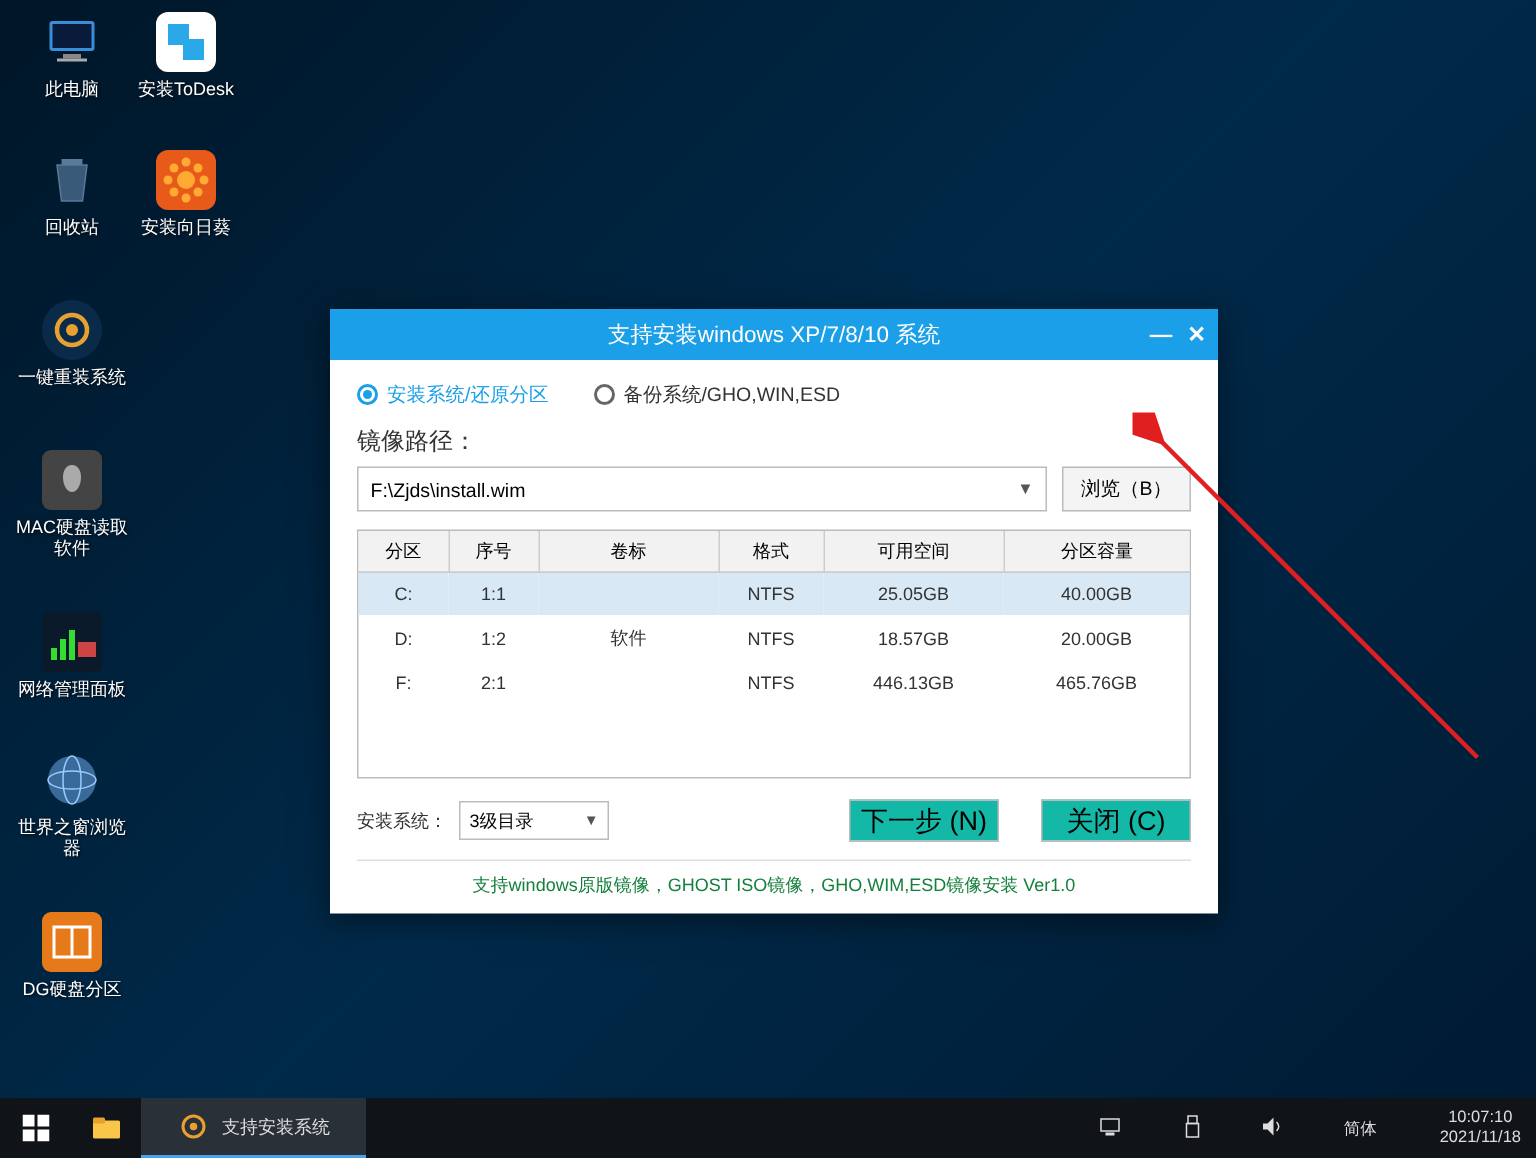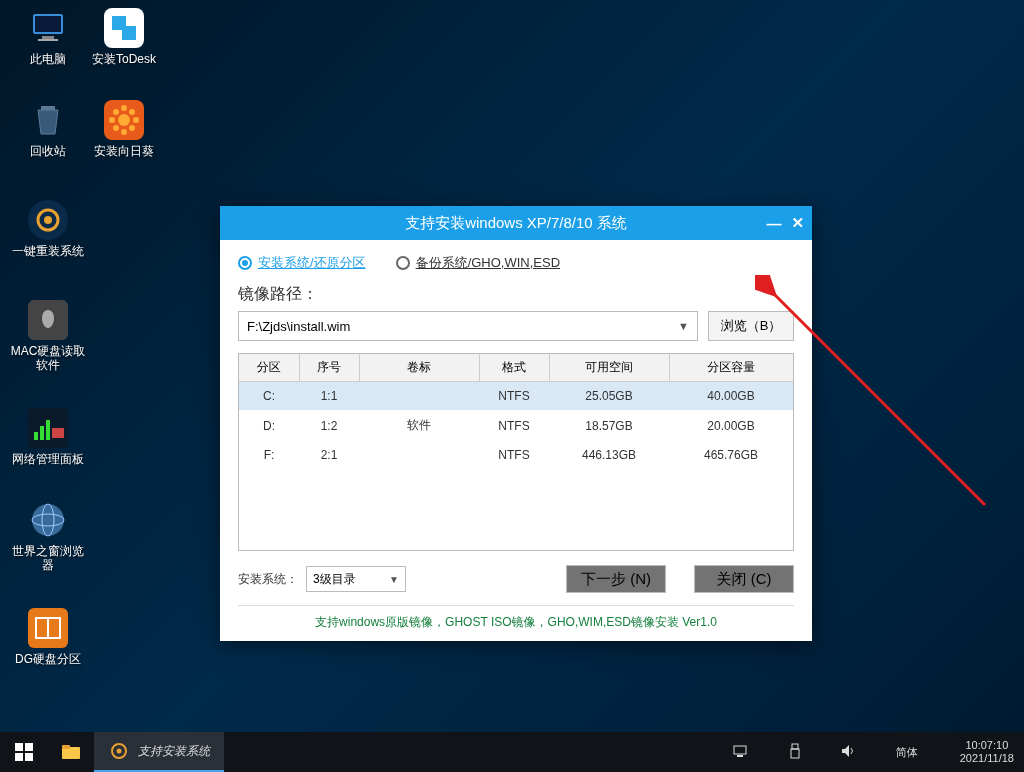--- a/index.html
+++ b/index.html
@@ -17,54 +17,54 @@
 .titlebar .title { color: #fff; font-size: 15px; }
 .titlebar .controls { position: absolute; right: 8px; top: 0; height: 100%; display: flex; align-items: center; gap: 10px; }
 .titlebar .controls span { color: #fff; font-size: 15px; cursor: pointer; font-weight: bold; }
 
 .content { padding: 14px 18px 10px; }
 .radio-row { display: flex; gap: 30px; margin-bottom: 12px; align-items: center; }
 .radio-item { display: flex; align-items: center; gap: 6px; font-size: 13px; cursor: pointer; }
 .radio-item .circle { width: 14px; height: 14px; border: 2px solid #1a9fe8; border-radius: 50%; display: flex; align-items: center; justify-content: center; }
 .radio-item .circle.sel::after { content: ''; width: 6px; height: 6px; background: #1a9fe8; border-radius: 50%; }
 .radio-item.unsel .circle { border-color: #666; }
-.radio-item .rlbl { color: #1a9fe8; text-decoration: underline; }
+.radio-item .rlbl { color: #1a9fe8; }
 .radio-item.unsel .rlbl { color: #333; }
 
 .path-label { font-size: 16px; color: #333; margin-bottom: 6px; }
 .path-row { display: flex; gap: 10px; margin-bottom: 12px; }
 .path-input { flex: 1; height: 30px; border: 1px solid #bbb; padding: 0 8px; font-size: 13px; font-family: "Courier New", monospace; display: flex; align-items: center; justify-content: space-between; }
 .path-input .dd { color: #555; font-size: 11px; }
 .browse-btn { width: 86px; height: 30px; border: 1px solid #bbb; background: #f4f4f4; font-size: 13px; cursor: pointer; }
 
-.table-wrap { border: 1px solid #bbb; height: 198px; }
+.table-wrap { border: 1px solid #bbb; height: 166px; }
 table { width: 100%; border-collapse: collapse; font-size: 12px; }
 thead th { background: #f2f2f2; border-bottom: 1px solid #ccc; border-right: 1px solid #ccc; padding: 5px 0; font-weight: normal; text-align: center; }
 thead th:last-child { border-right: none; }
 tbody td { padding: 7px 0; text-align: center; color: #333; }
 tbody tr.selected { background: #d8e8f5; }
 
 .bottom-row { display: flex; align-items: center; margin-top: 14px; gap: 8px; }
 .search-lbl { font-size: 12px; color: #333; }
 .depth-sel { width: 100px; height: 26px; border: 1px solid #bbb; font-size: 12px; padding: 0 6px; display: flex; align-items: center; justify-content: space-between; }
 .depth-sel .dd { color: #555; font-size: 10px; }
 .spacer { flex: 1; }
-.act-btn { width: 100px; height: 28px; border: 1px solid #bbb; background: #737373; font-size: 15px; cursor: pointer; margin-left: 20px; }
+.act-btn { width: 100px; height: 28px; border: 1px solid #bbb; background: #14b8a6; font-size: 18px; cursor: pointer; margin-left: 20px; }
 
 .footer-text { border-top: 1px solid #ddd; margin-top: 12px; padding-top: 8px; text-align: center; font-size: 12px; color: #15803d; }
 
 
 .arrow { position: absolute; pointer-events: none; }
 
 
 .taskbar { position: absolute; bottom: 0; left: 0; width: 100%; height: 40px; background: #101318; display: flex; align-items: center; }
 .start-btn { width: 48px; height: 100%; display: flex; align-items: center; justify-content: center; cursor: pointer; }
 .start-btn svg { width: 18px; height: 18px; }
 .tb-app { height: 100%; display: flex; align-items: center; justify-content: center; padding: 0 12px; cursor: pointer; }
-.tb-app.active { background: #2a3038; border-bottom: 2px solid #4aa3e8; padding: 0 14px; font-style: italic; }
+.tb-app.active { background: #2a3038; border-bottom: 2px solid #4aa3e8; padding: 0 24px; }
 .tb-app .ic { width: 22px; height: 22px; }
 .tb-app .lbl { color: #ddd; font-size: 12px; margin-left: 8px; }
 .tray { margin-left: auto; display: flex; align-items: center; height: 100%; color: #ddd; font-size: 11px; gap: 25px; }
 .tray .tic { padding: 0 7px; cursor: pointer; }
 .tray .clock { padding: 0 10px; text-align: center; line-height: 13px; }
 </style>
 </head>
 <body>
 
 <div class="desktop">

